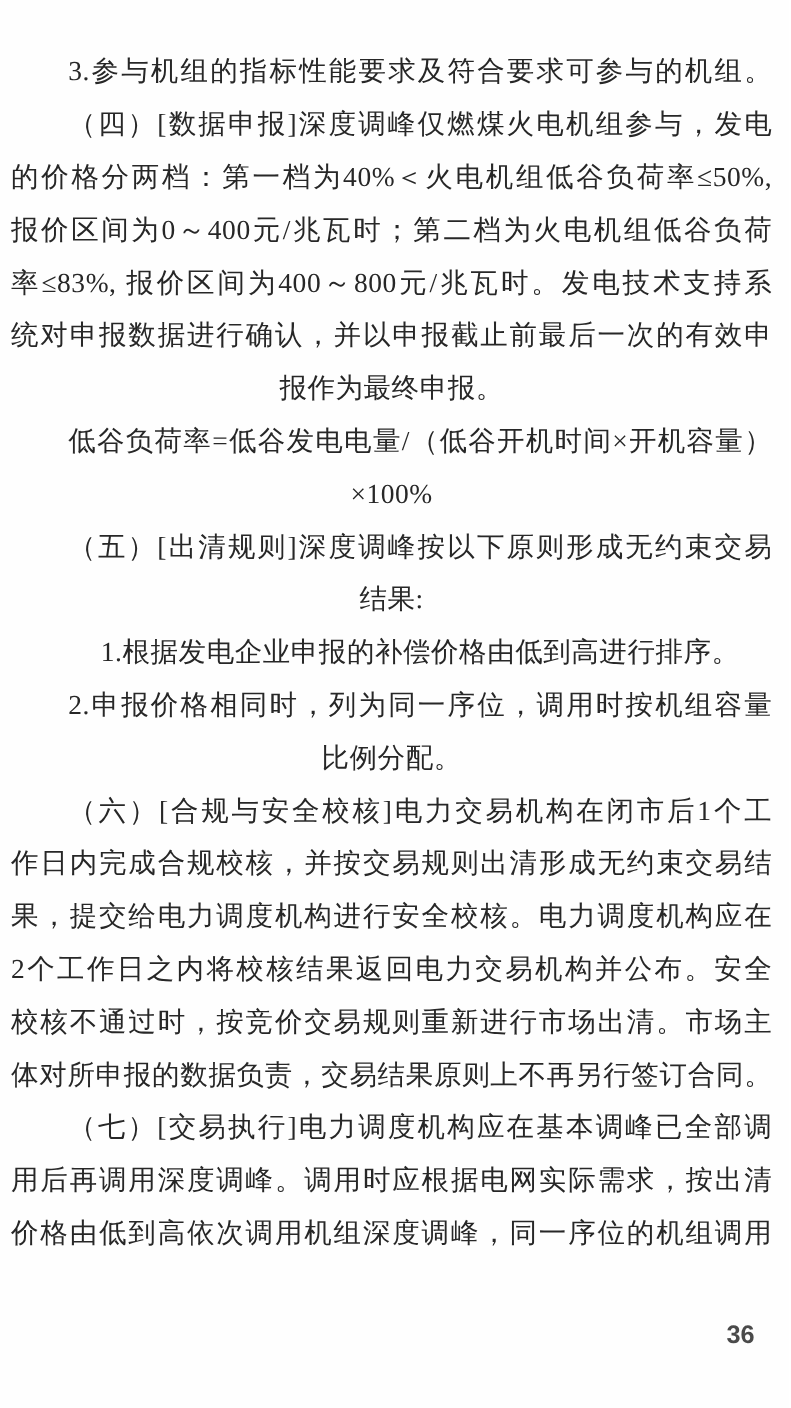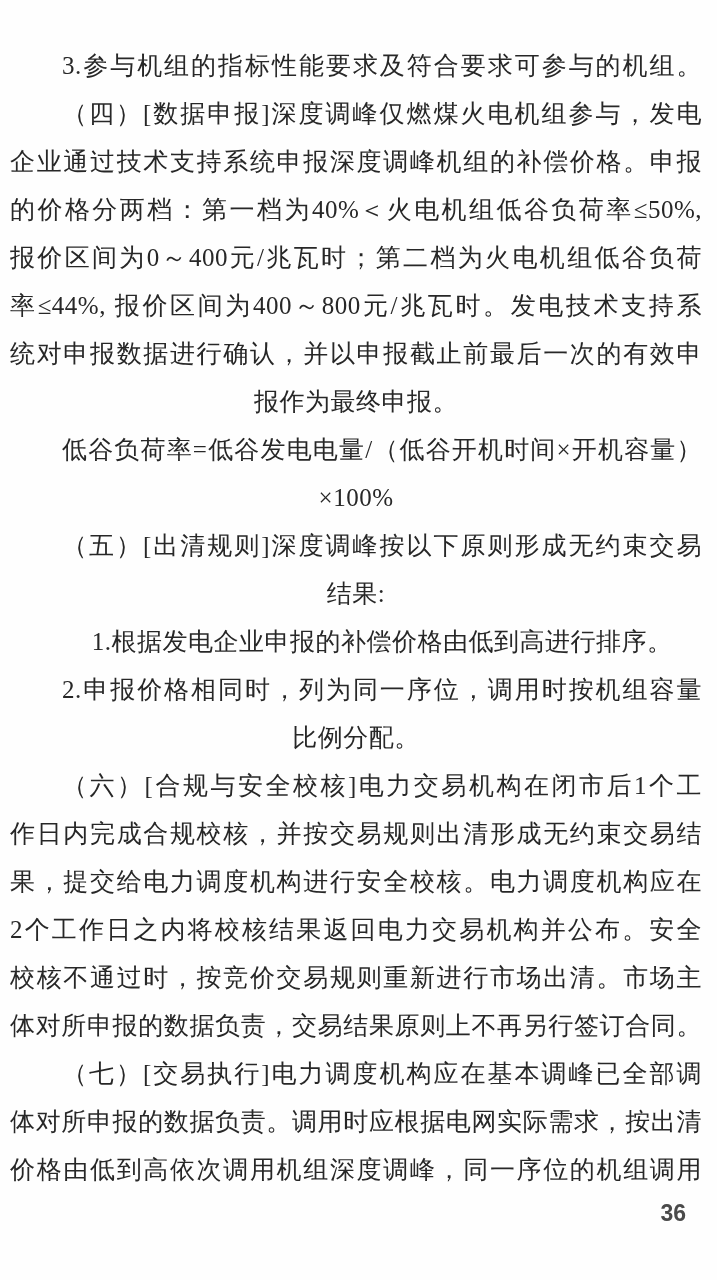--- a/index.html
+++ b/index.html
@@ -68,40 +68,39 @@
   }
 </style>
 </head>
 <body>
 
 <div class="page">
 
   <div class="content">
     <div class="line indent justify">3.参与机组的指标性能要求及符合要求可参与的机组。</div>
     <div class="line indent justify">（四）[数据申报]深度调峰仅燃煤火电机组参与，发电</div>
-    <div class="line justify">企业通过技术支持系统申报深度调峰机组的补偿价格。申报</div>
     <div class="line justify">的价格分两档：第一档为40%＜火电机组低谷负荷率≤50%,</div>
     <div class="line justify">报价区间为0～400元/兆瓦时；第二档为火电机组低谷负荷</div>
-    <div class="line justify">率≤44%, 报价区间为400～800元/兆瓦时。发电技术支持系</div>
+    <div class="line justify">率≤83%, 报价区间为400～800元/兆瓦时。发电技术支持系</div>
     <div class="line justify">统对申报数据进行确认，并以申报截止前最后一次的有效申</div>
     <div class="line">报作为最终申报。</div>
     <div class="line indent justify">低谷负荷率=低谷发电电量/（低谷开机时间×开机容量）</div>
     <div class="line">×100%</div>
     <div class="line indent justify">（五）[出清规则]深度调峰按以下原则形成无约束交易</div>
     <div class="line">结果:</div>
     <div class="line indent">1.根据发电企业申报的补偿价格由低到高进行排序。</div>
     <div class="line indent justify">2.申报价格相同时，列为同一序位，调用时按机组容量</div>
     <div class="line">比例分配。</div>
     <div class="line indent justify">（六）[合规与安全校核]电力交易机构在闭市后1个工</div>
     <div class="line justify">作日内完成合规校核，并按交易规则出清形成无约束交易结</div>
     <div class="line justify">果，提交给电力调度机构进行安全校核。电力调度机构应在</div>
     <div class="line justify">2个工作日之内将校核结果返回电力交易机构并公布。安全</div>
     <div class="line justify">校核不通过时，按竞价交易规则重新进行市场出清。市场主</div>
     <div class="line justify">体对所申报的数据负责，交易结果原则上不再另行签订合同。</div>
     <div class="line indent justify">（七）[交易执行]电力调度机构应在基本调峰已全部调</div>
-    <div class="line justify">体对所申报的数据负责。调用时应根据电网实际需求，按出清</div>
+    <div class="line justify">用后再调用深度调峰。调用时应根据电网实际需求，按出清</div>
     <div class="line justify">价格由低到高依次调用机组深度调峰，同一序位的机组调用</div>
   </div>
 
   <div class="page-number">36</div>
 
 
 </div>
 
 </body></html>

